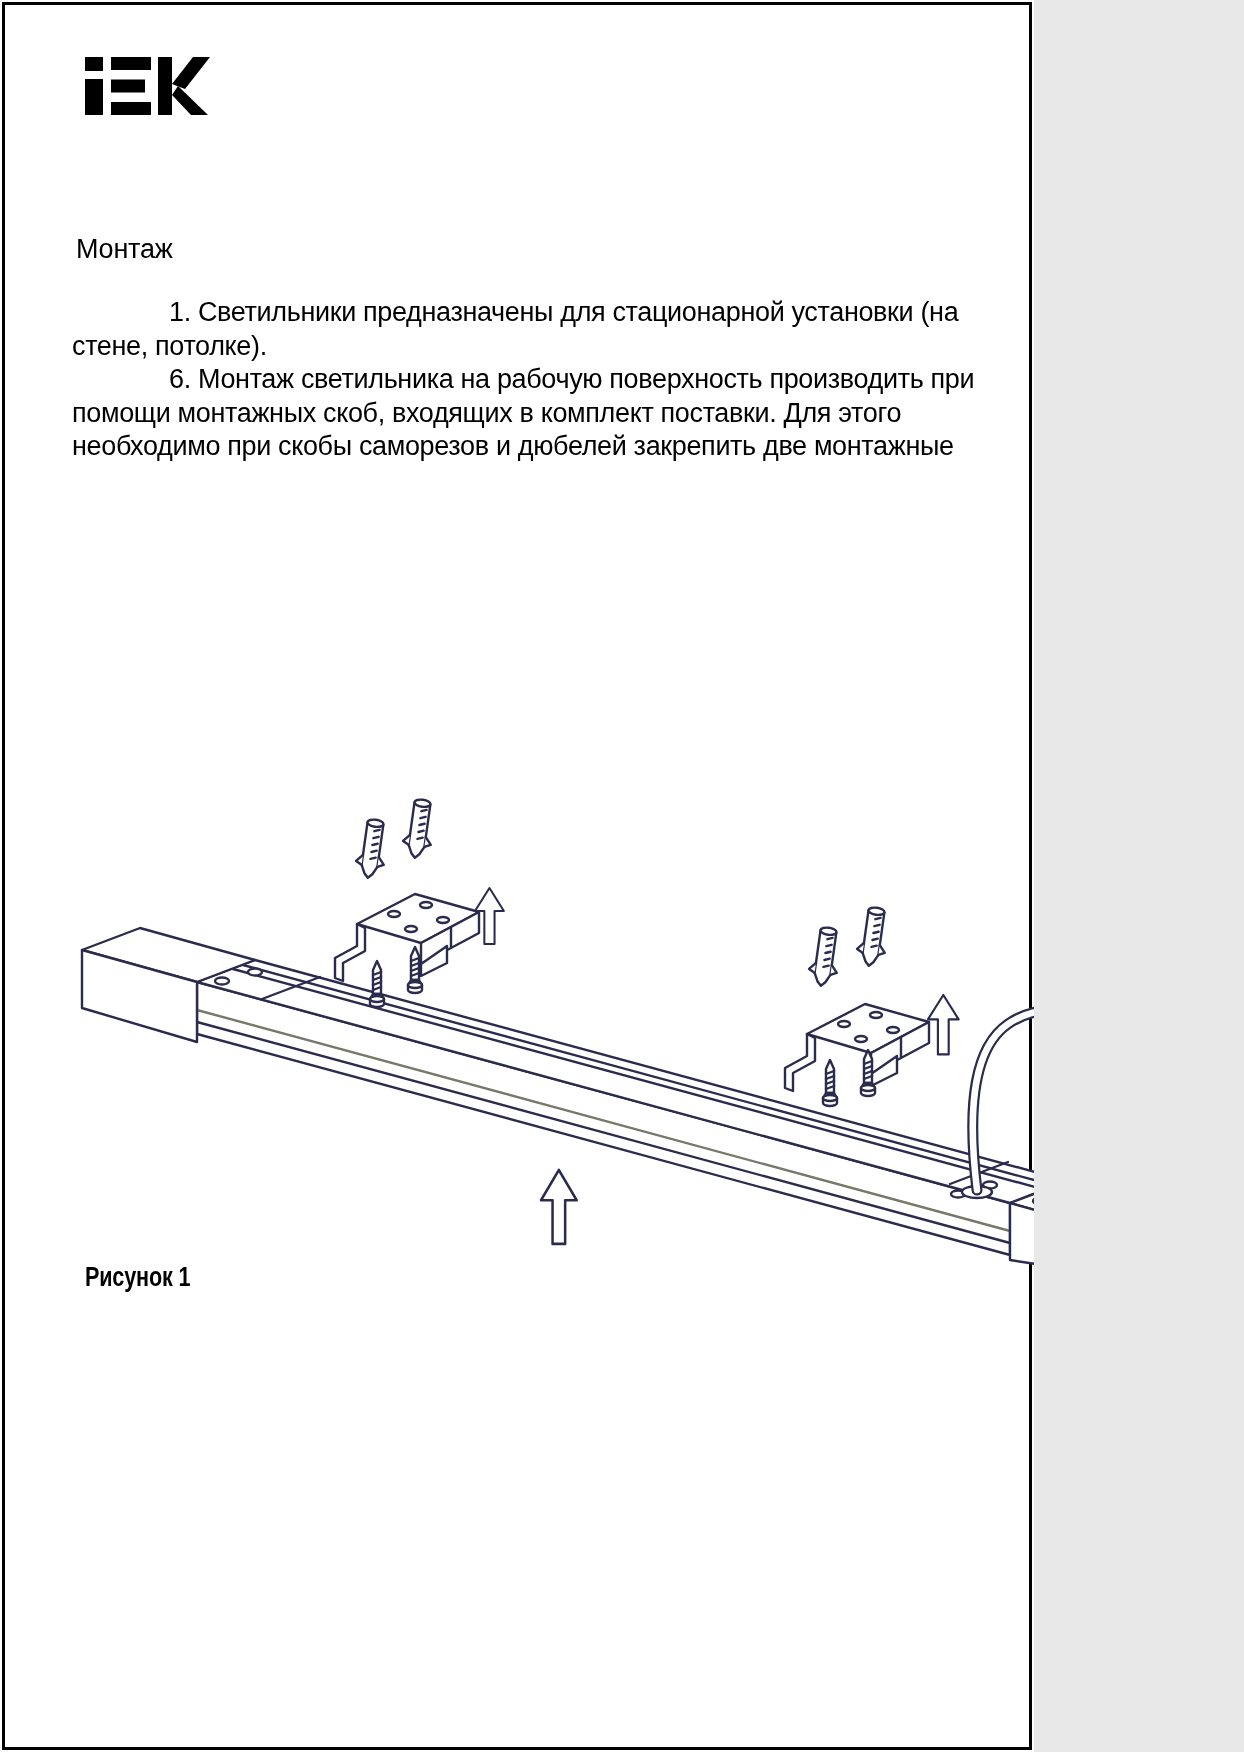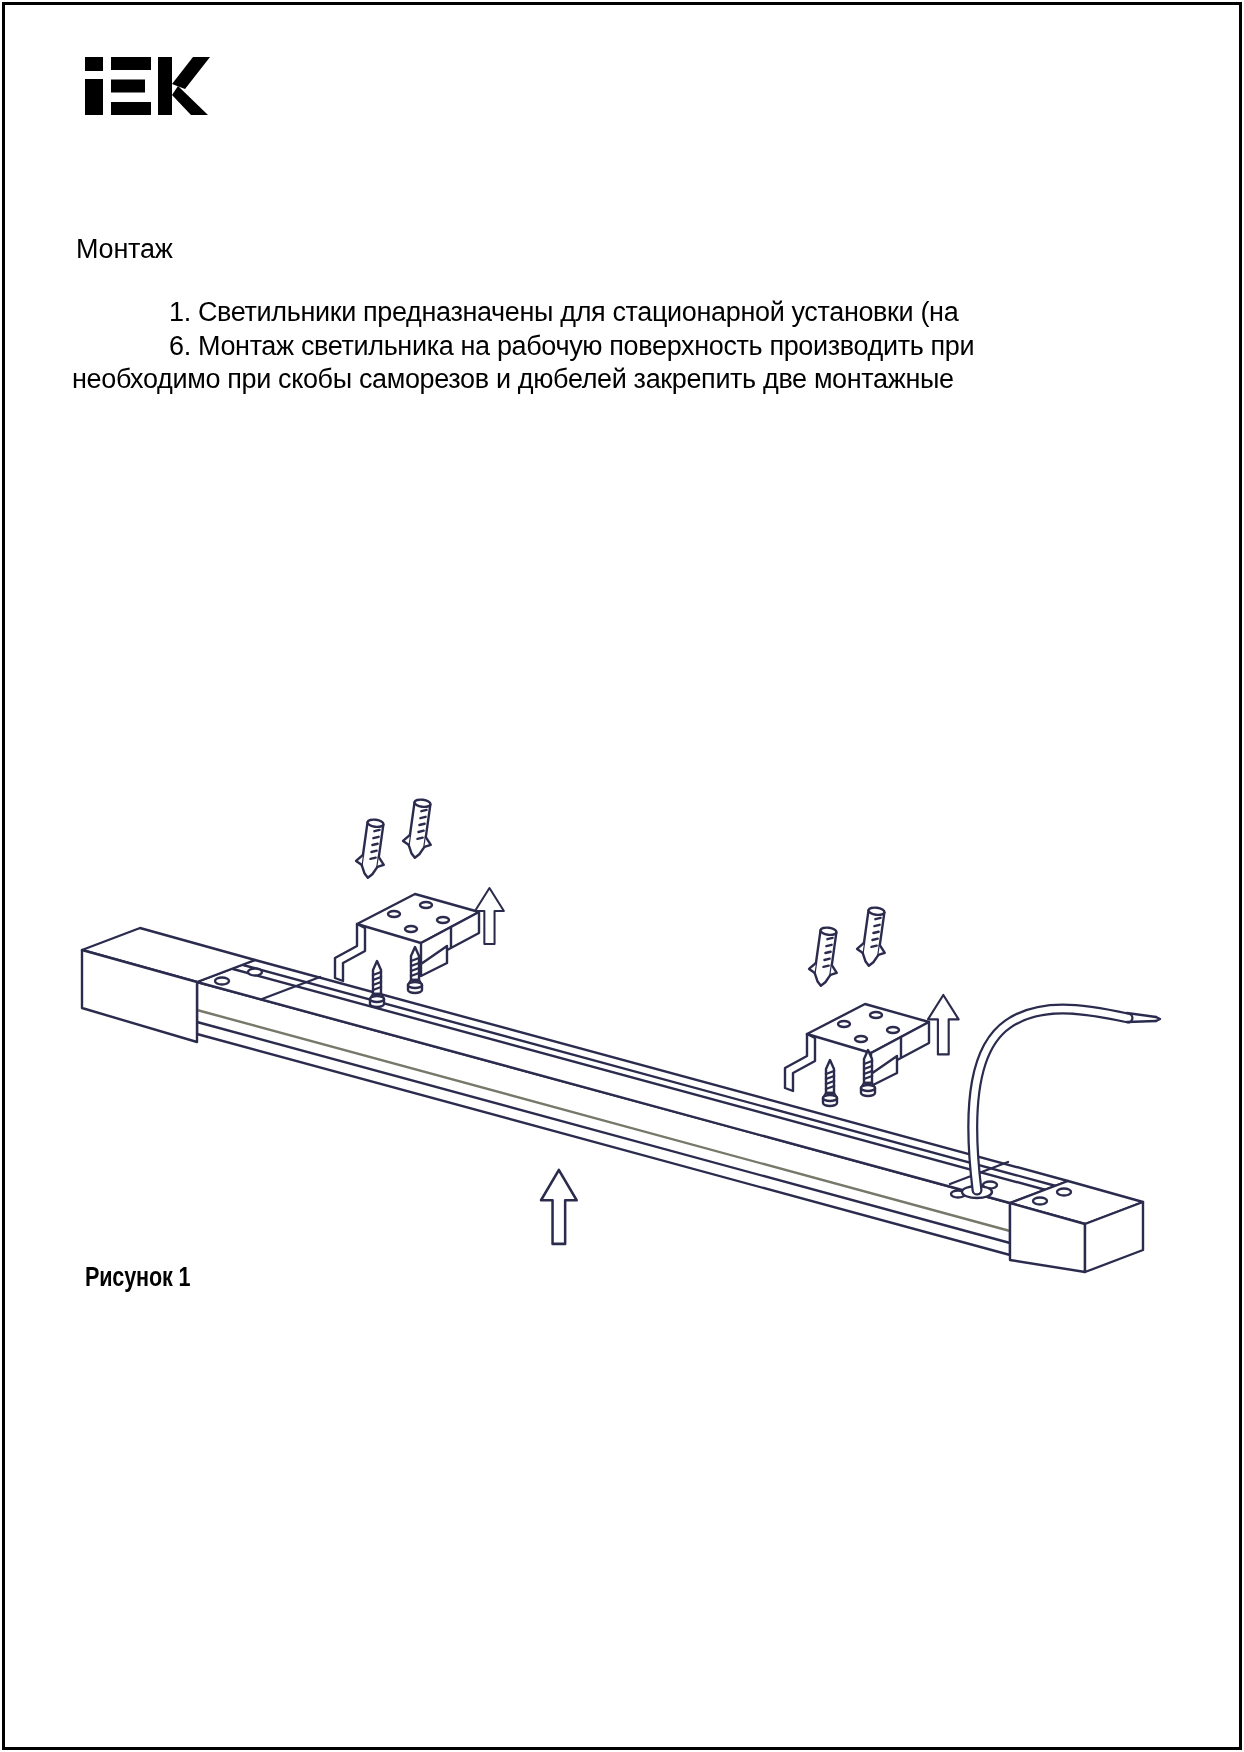--- a/index.html
+++ b/index.html
@@ -1,18 +1,18 @@
 <!DOCTYPE html>
 <html><head>
 <meta charset="utf-8">
 <style>
   html,body{margin:0;padding:0;background:#e8e8e8;}
   .page{
     position:relative;
-    width:1244px;height:1752px;
+    width:1034px;height:1752px;
     background:#ffffff;
     font-family:"Liberation Sans", sans-serif;
     color:#000;
     overflow:hidden;
   }
   .frame{
     position:absolute;inset:2px;
     border:3px solid #000;
     pointer-events:none;
   }
@@ -52,21 +52,23 @@
       <rect x="73" y="0" width="14" height="58"></rect>
       <polygon points="87,27 108,0 125,0 100,32"></polygon>
       <polygon points="93,29 123,58 106,58 87,38"></polygon>
     </g>
   </svg>
 
   <div class="heading">Монтаж</div>
 
   <div class="bodytext">
     <div class="line indent-num">1. Светильники предназначены для стационарной установки (на</div>
+    <div class="line">стене, потолке).</div>
     <div class="line indent-num">6. Монтаж светильника на рабочую поверхность производить при</div>
+    <div class="line">помощи монтажных скоб, входящих в комплект поставки. Для этого</div>
     <div class="line">необходимо при скобы саморезов и дюбелей закрепить две монтажные</div>
   </div>
 
   <svg class="figure-svg" width="1244" height="640" viewBox="0 680 1244 640" fill="none" stroke="#2b2b4e" stroke-width="2.4" stroke-linejoin="round" stroke-linecap="round">
 
     <defs>
 
       <g id="sym-arrow">
         <path d="M17,0 L34,27 L23,27 L23,66 L11,66 L11,27 L0,27 Z" fill="#ffffff"></path>
       </g>

